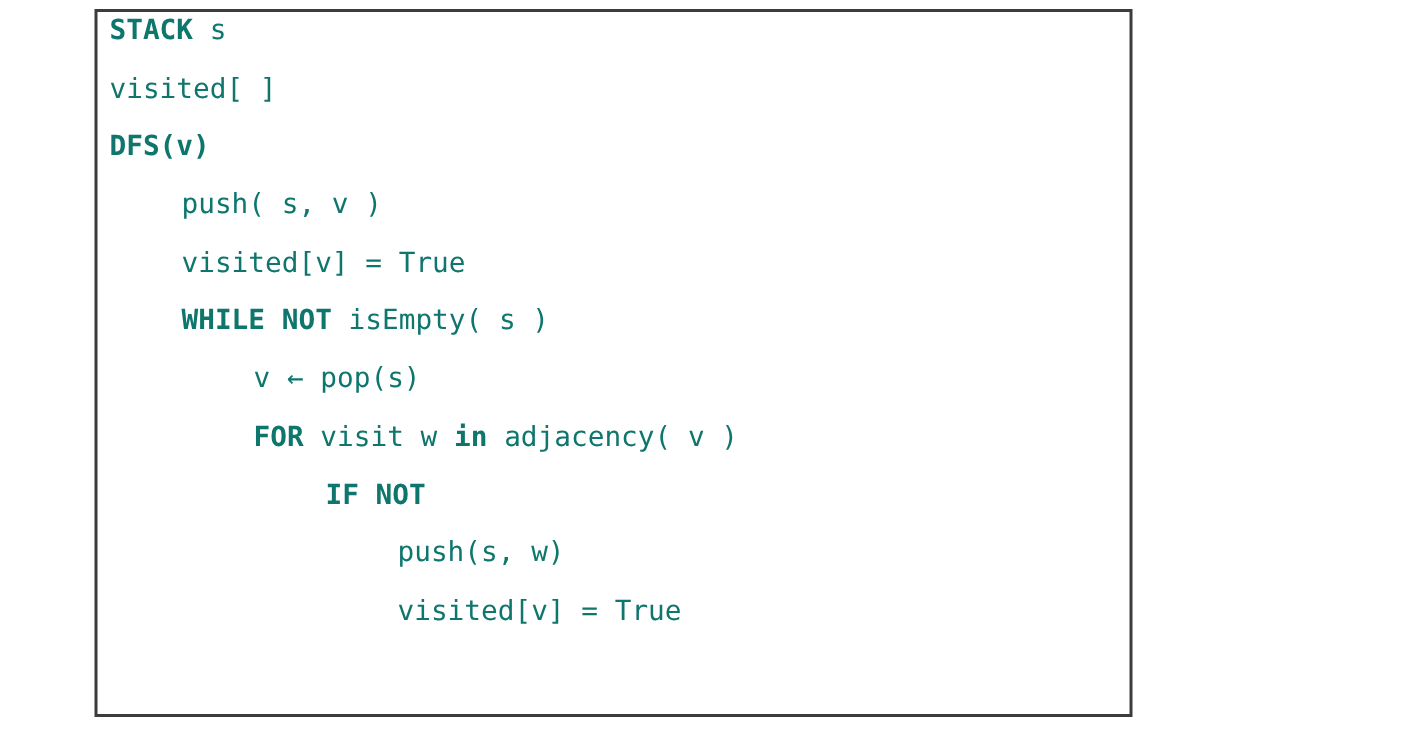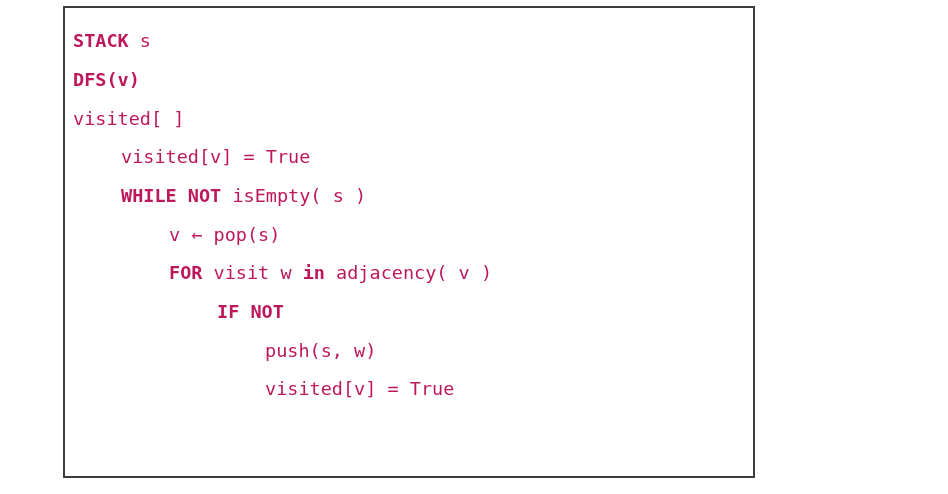--- a/index.html
+++ b/index.html
@@ -23,42 +23,43 @@
     height: 472px;
     box-sizing: border-box;
     border: 2px solid #3c3c3c;
     background: #ffffff;
     padding: 4px 6px 0 8px;
     overflow: hidden;
   }
   .code-line {
     height: 38.7px;
     display: flex;
-    align-items: flex-end;
+    align-items: flex-start;
     font-size: 18.5px;
     line-height: 1;
-    color: #be185d;
+    color: #0f766e;
     white-space: pre;
   }
   .code-line span {
     white-space: pre;
   }
   .kw {
     font-weight: bold;
   }
 </style>
 </head>
 <body>
 
 <div class="canvas">
   <div class="code-box">
     <div id="code-lines">
         <div class="code-line" style="padding-left: 0px;"><span class="kw">STACK</span><span class=""> s</span></div>
+        <div class="code-line" style="padding-left: 0px;"><span class="">visited[ ]</span></div>
         <div class="code-line" style="padding-left: 0px;"><span class="kw">DFS(v)</span></div>
-        <div class="code-line" style="padding-left: 0px;"><span class="">visited[ ]</span></div>
+        <div class="code-line" style="padding-left: 48px;"><span class="">push( s, v )</span></div>
         <div class="code-line" style="padding-left: 48px;"><span class="">visited[v] = True</span></div>
         <div class="code-line" style="padding-left: 48px;"><span class="kw">WHILE NOT</span><span class=""> isEmpty( s )</span></div>
         <div class="code-line" style="padding-left: 96px;"><span class="">v ← pop(s)</span></div>
         <div class="code-line" style="padding-left: 96px;"><span class="kw">FOR</span><span class=""> visit w </span><span class="kw">in</span><span class=""> adjacency( v )</span></div>
         <div class="code-line" style="padding-left: 144px;"><span class="kw">IF NOT</span></div>
         <div class="code-line" style="padding-left: 192px;"><span class="">push(s, w)</span></div>
         <div class="code-line" style="padding-left: 192px;"><span class="">visited[v] = True</span></div>
       </div>
   </div>
 </div>

